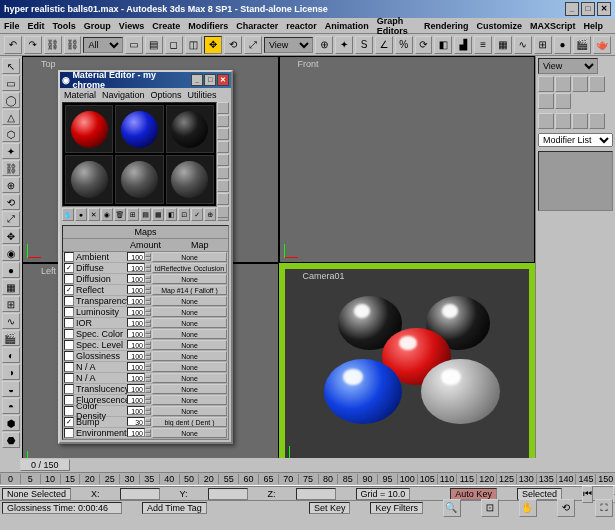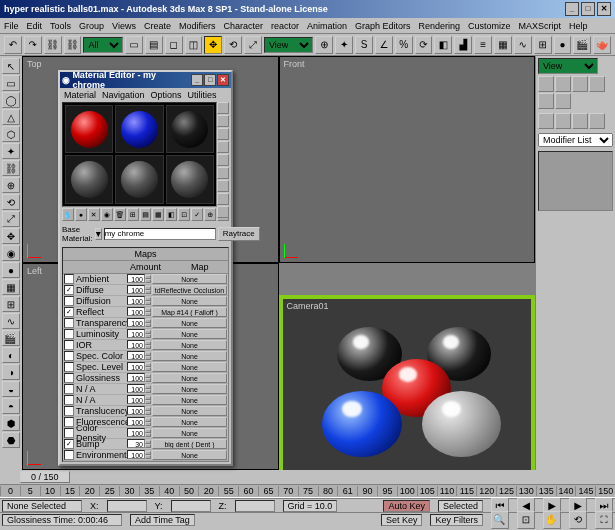--- a/index.html
+++ b/index.html
@@ -1,42 +1,42 @@
 <!DOCTYPE html>
 <html><head>
 <meta charset="utf-8">
 <style>
 * { margin: 0; padding: 0; box-sizing: border-box; font-family: "Tahoma", sans-serif; font-size: 9px; }
 body { background: #a0a0a0; width: 615px; height: 530px; overflow: hidden; position: relative; }
 .titlebar { background: linear-gradient(to right, #0a246a, #a6caf0); color: white; height: 18px; display: flex; align-items: center; padding: 0 4px; font-size: 10px; font-weight: bold; }
 .titlebar .spacer { flex: 1; }
 .titlebar .winbtn { width: 14px; height: 14px; background: #c0c0c0; border: 1px solid #404040; margin-left: 2px; text-align: center; line-height: 12px; color: black; font-size: 8px; cursor: pointer; }
 .menubar { background: #c0c0c0; height: 16px; display: flex; align-items: center; padding: 0 4px; border-bottom: 1px solid #808080; }
-.menubar span { margin-right: 8px; cursor: pointer; }
+.menubar span { margin-right: 8px; cursor: pointer; font-weight: bold; }
 .toolbar-top { background: #c0c0c0; height: 22px; display: flex; align-items: center; padding: 2px 4px; border-bottom: 1px solid #808080; gap: 2px; }
 .tbtn { width: 18px; height: 18px; background: #c0c0c0; border: 1px outset #d0d0d0; cursor: pointer; display: inline-flex; align-items: center; justify-content: center; font-size: 10px; }
 .tbtn.active { background: #ffcc00; border: 1px inset #808080; }
-.tsel { height: 16px; font-size: 9px; background: #15803d; border: 1px inset #808080; }
+.tsel { height: 16px; font-size: 9px; background: #a3a3a3; border: 1px inset #808080; }
 .main-area { position: absolute; top: 56px; left: 22px; right: 80px; bottom: 60px; background: #808080; }
 .viewport { position: absolute; border: 1px solid #000; background: #6a6a6a; }
-.viewport .label { position: absolute; top: 2px; left: 4px; color: #ccc; font-size: 9px; }
+.viewport .label { position: absolute; top: 2px; left: 18px; color: #ccc; font-size: 9px; }
 .vp-tl { left: 0; top: 0; width: 50%; height: 50%; }
 .vp-tr { left: 50%; top: 0; right: 0; height: 50%; width: 50%; }
 .vp-bl { left: 0; top: 50%; width: 50%; bottom: 0; height: 50%; }
-.vp-br { left: 50%; top: 50%; width: 50%; height: 50%; border: 4px solid #84cc16; background: #3a3a3a; margin-top: 32px; }
+.vp-br { left: 50%; top: 50%; width: 50%; height: 50%; border: 6px solid #84cc16; background: #3a3a3a; }
 .left-toolbar { position: absolute; left: 0; top: 56px; width: 22px; bottom: 60px; background: #c0c0c0; display: flex; flex-direction: column; align-items: center; padding-top: 2px; gap: 1px; }
 .right-panel { position: absolute; right: 0; top: 56px; width: 80px; bottom: 60px; background: #c0c0c0; border-left: 1px solid #808080; padding: 2px; }
 .right-panel .tabrow { display: flex; flex-wrap: wrap; gap: 1px; margin-bottom: 4px; }
 .right-panel .tabrow .tab { width: 16px; height: 16px; background: #b0b0b0; border: 1px outset #d0d0d0; cursor: pointer; }
 .right-panel select { width: 100%; font-size: 9px; }
 .right-panel .rollout { background: #9a9a9a; border: 1px inset #808080; height: 60px; margin-top: 4px; }
-.bottom-area { position: absolute; bottom: 0; left: 0; right: 0; height: 60px; background: #c0c0c0; }
+.bottom-area { position: absolute; bottom: 0; left: 0; right: 0; height: 72px; background: #c0c0c0; }
 .timeline { height: 14px; background: #b0b0b0; border-top: 1px solid #808080; border-bottom: 1px solid #fff; position: relative; display: flex; align-items: center; font-size: 7px; overflow: hidden; }
 .timeline span { flex: 1; text-align: center; border-left: 1px solid #888; }
-.status-row { display: flex; height: 14px; align-items: center; border-top: 1px solid #808080; gap: 8px; padding: 0 2px; }
+.status-row { display: flex; height: 14px; align-items: center; border-top: 1px solid #808080; gap: 20px; padding: 0 2px; }
 .status-row .box { background: #d0d0d0; border: 1px inset #808080; height: 12px; padding: 0 4px; display: flex; align-items: center; white-space: nowrap; }
 .status-row .spacer { flex: 1; }
 .slider-row { height: 14px; display: flex; align-items: center; padding: 0 20px; font-size: 8px; }
 
 .material-editor { position: absolute; left: 58px; top: 70px; width: 175px; background: #c0c0c0; border: 2px outset #d0d0d0; z-index: 10; box-shadow: 2px 2px 4px rgba(0,0,0,0.5); }
 .me-title { background: linear-gradient(to right, #0a246a, #3a6ea5); color: white; height: 16px; display: flex; align-items: center; padding: 0 2px; font-size: 9px; font-weight: bold; }
 .me-title .spacer { flex: 1; }
 .me-title .winbtn { width: 12px; height: 12px; background: #c0c0c0; border: 1px solid #404040; margin-left: 1px; text-align: center; line-height: 10px; color: black; font-size: 7px; cursor: pointer; }
 .me-menu { height: 14px; display: flex; align-items: center; padding: 0 4px; gap: 6px; }
 .me-menu span { cursor: pointer; }
@@ -215,21 +215,21 @@
       <span>35</span>
       <span>40</span>
       <span>50</span>
       <span>20</span>
       <span>55</span>
       <span>60</span>
       <span>65</span>
       <span>70</span>
       <span>75</span>
       <span>80</span>
-      <span>61</span>
+      <span>85</span>
       <span>90</span>
       <span>95</span>
       <span>100</span>
       <span>105</span>
       <span>110</span>
       <span>115</span>
       <span>120</span>
       <span>125</span>
       <span>130</span>
       <span>135</span>
@@ -323,26 +323,20 @@
       <span class="mtb">🗑</span>
       <span class="mtb">⊞</span>
       <span class="mtb">▤</span>
       <span class="mtb">▦</span>
       <span class="mtb">◧</span>
       <span class="mtb">⊡</span>
       <span class="mtb">✓</span>
       <span class="mtb">⊕</span>
       <span class="mtb">⊖</span>
     </div>
-  <div class="me-matrow">
-    <span style="font-size:8px">Base Material:</span>
-    <span class="tbtn" style="width:12px;height:12px">▾</span>
-    <input type="text" value="my chrome" style="">
-    <button>Raytrace</button>
-  </div>
   <div class="me-maps">
     <div style="text-align:center;background:#b0b0b0;border-bottom:1px solid #888;padding:1px;">Maps</div>
     <div class="me-maps-head">
       <span style="width:64px"></span>
       <span>Amount</span>
       <span>Map</span>
     </div>
     <div id="maprows">
         <div class="maprow">
           <span class="chk "></span>

